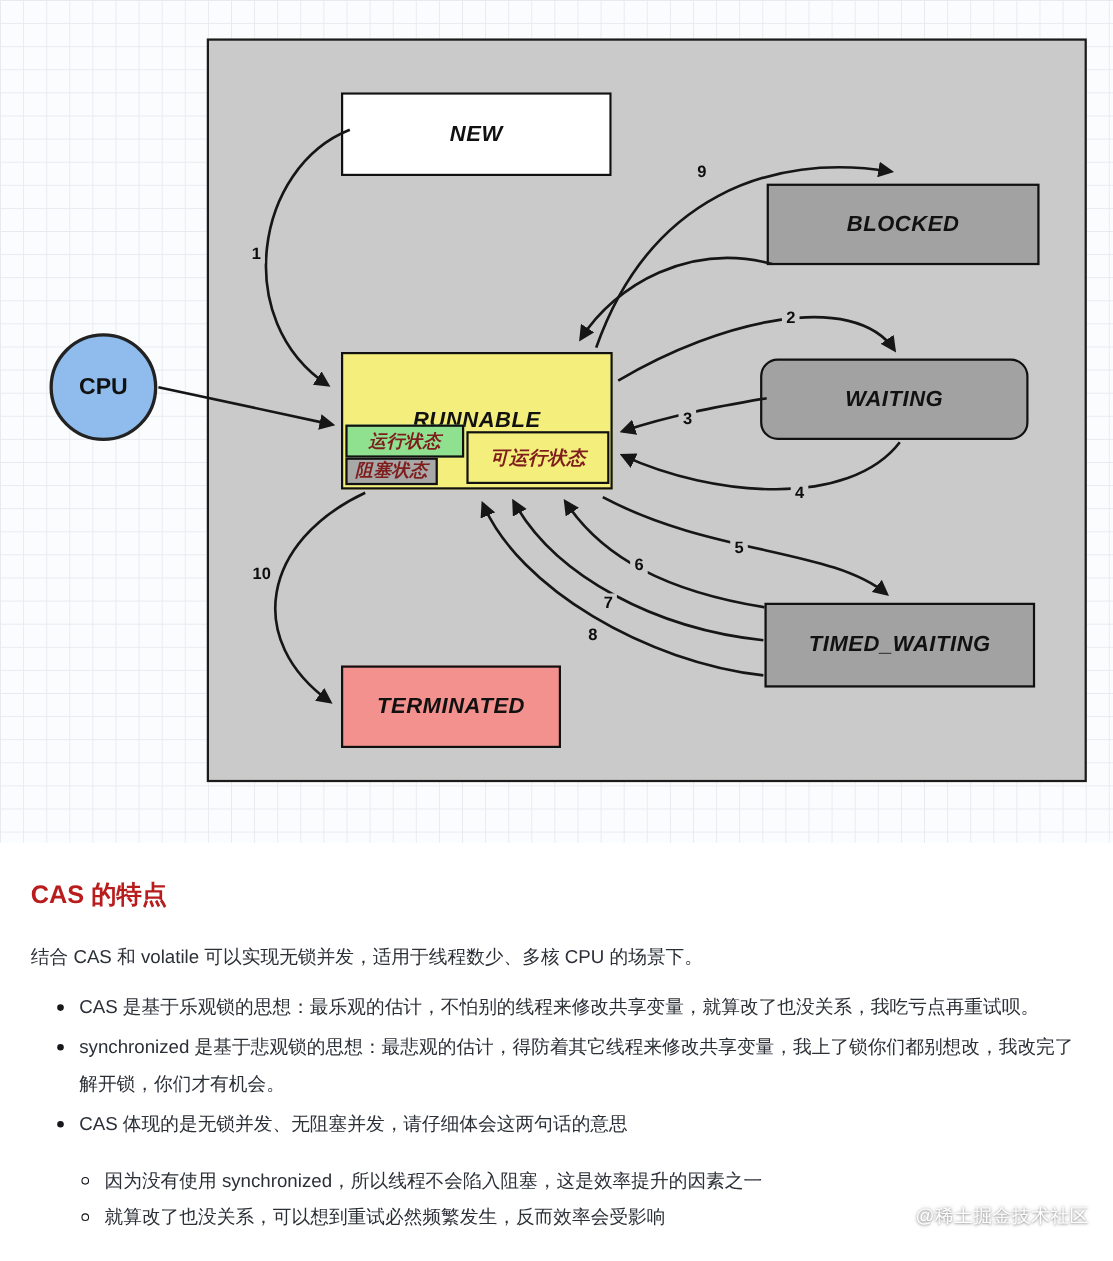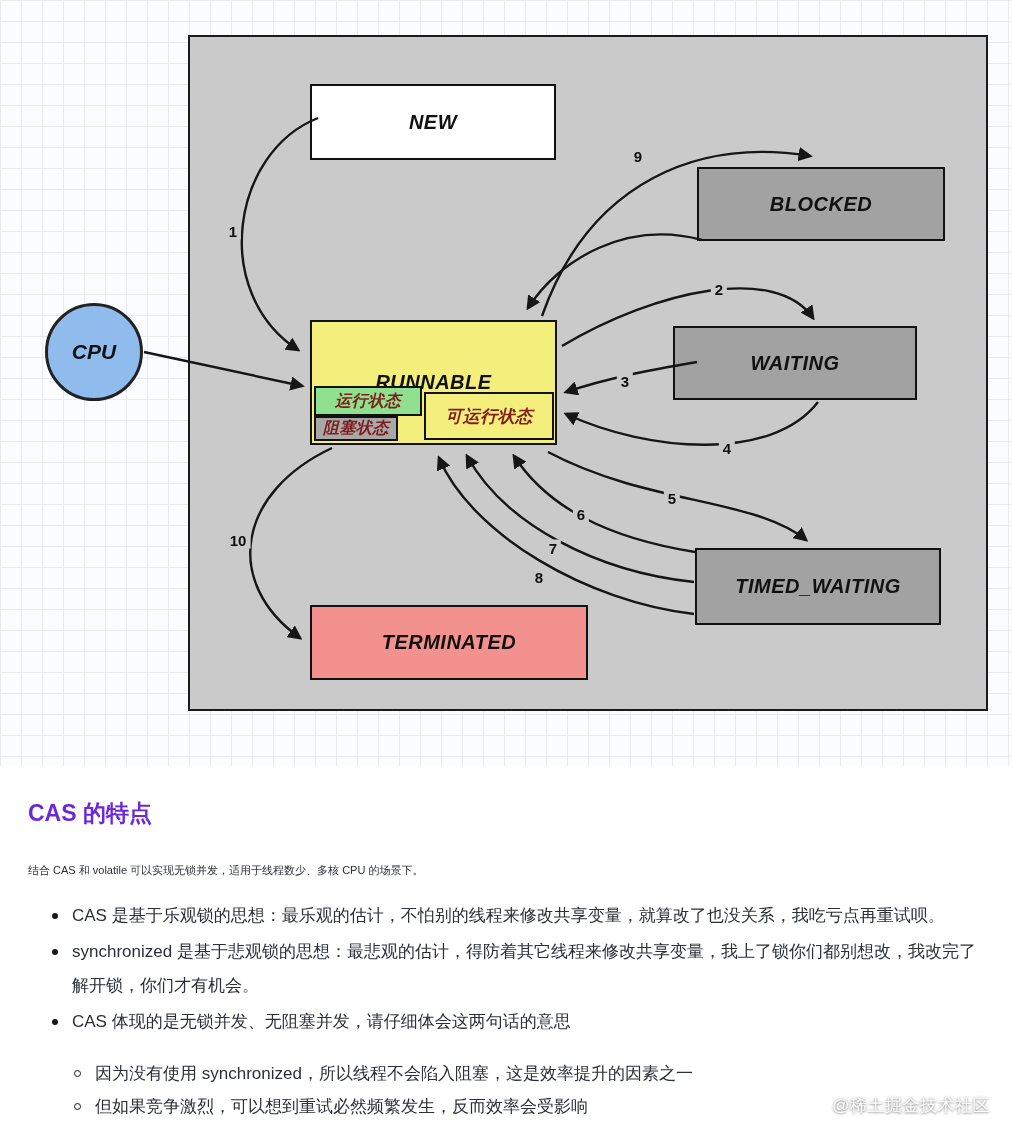--- a/index.html
+++ b/index.html
@@ -20,47 +20,47 @@
     position:absolute; left:188px; top:35px; width:800px; height:676px;
     background:#cacaca; border:2px solid #1b1b1b;
   }
   .node {
     position:absolute; display:flex; align-items:center; justify-content:center;
     border:2px solid #111; font-weight:bold; font-style:italic;
     font-size:20px; color:#111; letter-spacing:0.5px;
   }
   .node-new        { left:310px; top:68px;  width:246px; height:76px; background:#ffffff; }
   .node-blocked    { left:697px; top:167px; width:248px; height:74px; background:#a2a2a2; }
-  .node-waiting    { left:673px; top:326px; width:244px; height:74px; background:#a2a2a2; }
+  .node-waiting    { left:691px; top:326px; width:244px; height:74px; background:#a2a2a2;border-radius:16px; }
   .node-timedwait  { left:695px; top:548px; width:246px; height:77px; background:#a2a2a2; }
-  .node-terminated { left:310px; top:605px; width:278px; height:75px; background:#f2918d;justify-content:center; }
+  .node-terminated { left:310px; top:605px; width:200px; height:75px; background:#f2918d;justify-content:center; }
   .node-runnable   { left:310px; top:320px; width:247px; height:125px; background:#f4ef7d;
                      flex-direction:column; justify-content:center; }
   .runnable-title  { width:100%; height:62px; display:flex; align-items:center; justify-content:center; }
   .substate {
     position:absolute; display:flex; align-items:center; justify-content:center;
     border:2px solid #111; font-weight:bold; font-style:italic; font-size:16px; color:#7f1d1d;
   }
   .sub-running { left:2px;  top:64px; width:108px; height:30px; background:#8fe08f; }
   .sub-blocked { left:2px;  top:94px; width:84px; height:25px; background:#a8a8a8; }
   .sub-ready   { left:112px; top:70px; width:130px; height:48px; background:#f4ef7d; font-size:17px; }
   .cpu-node {
     position:absolute; left:45px; top:303px; width:98px; height:98px; border-radius:50%;
     background:#8fbcec; border:3px solid #222; display:flex; align-items:center; justify-content:center;
-    font-weight:bold; font-style:italic; font-size:21px; color:#111;
+    font-weight:bold; font-size:21px; color:#111;
   }
   .arrows { position:absolute; left:0; top:0; width:1012px; height:766px; pointer-events:none; }
   .tlabel {
     position:absolute; transform:translate(-50%,-50%);
     background:#cacaca; padding:0 4px; font-weight:bold; font-size:15px; color:#0d0d0d;
   }
   
   .article { position:absolute; left:0; top:766px; width:1012px; padding:32px 30px 0 28px; color:#2b2f36; }
-  .article h2 { font-size:23px; font-weight:bold; color:#6d28d9; margin-bottom:24px; }
-  .intro { font-size:11px; line-height:34px; }
+  .article h2 { font-size:23px; font-weight:bold; color:#b91c1c; margin-bottom:24px; }
+  .intro { font-size:17px; line-height:34px; }
   ul.bullets { list-style:none; margin-top:12px; padding-left:24px; }
   ul.bullets > li { display:flex; align-items:flex-start; font-size:17px; line-height:34px; margin-top:2px; }
   .marker { flex:0 0 auto; margin:14px 14px 0 0; }
   .marker.filled { width:6px; height:6px; border-radius:50%; background:#16181c; }
   .marker.hollow { width:7px; height:7px; border-radius:50%; border:1.6px solid #16181c; background:transparent; margin-top:13px; }
   ul.sub { list-style:none; margin-left:22px; margin-top:18px; }
   ul.sub > li { display:flex; align-items:flex-start; font-size:17px; line-height:33px; }
   .btext { flex:1 1 auto; }
   
   .watermark {
@@ -133,21 +133,21 @@
 
     <div class="tlabel" style="left:233px;top:231px;">1</div>
     <div class="tlabel" style="left:719px;top:289px;">2</div>
     <div class="tlabel" style="left:625px;top:381px;">3</div>
     <div class="tlabel" style="left:727px;top:448px;">4</div>
     <div class="tlabel" style="left:672px;top:498px;">5</div>
     <div class="tlabel" style="left:581px;top:514px;">6</div>
     <div class="tlabel" style="left:553px;top:548px;">7</div>
     <div class="tlabel" style="left:539px;top:577px;">8</div>
     <div class="tlabel" style="left:638px;top:156px;">9</div>
-    <div class="tlabel" style="left:238px;top:540px;">10</div>
+    <div class="tlabel" style="left:238px;top:522px;">10</div>
   </div>
 
   <div class="article">
     <h2>CAS 的特点</h2>
     <p class="intro">结合 CAS 和 volatile 可以实现无锁并发，适用于线程数少、多核 CPU 的场景下。</p>
     <ul class="bullets">
       <li>
         <span class="marker filled"></span>
         <span class="btext">CAS 是基于乐观锁的思想：最乐观的估计，不怕别的线程来修改共享变量，就算改了也没关系，我吃亏点再重试呗。</span>
       </li>
@@ -158,21 +158,21 @@
       <li style="flex-wrap:wrap;">
         <span class="marker filled"></span>
         <span class="btext">CAS 体现的是无锁并发、无阻塞并发，请仔细体会这两句话的意思</span>
         <ul class="sub" style="flex-basis:100%;">
           <li>
             <span class="marker hollow"></span>
             <span class="btext">因为没有使用 synchronized，所以线程不会陷入阻塞，这是效率提升的因素之一</span>
           </li>
           <li>
             <span class="marker hollow"></span>
-            <span class="btext">但如果竞争激烈，可以想到重试必然频繁发生，反而效率会受影响</span>
+            <span class="btext">就算改了也没关系，可以想到重试必然频繁发生，反而效率会受影响</span>
           </li>
         </ul>
       </li>
     </ul>
   </div>
 
   <div class="watermark">@稀土掘金技术社区</div>
 
 </div>
 

